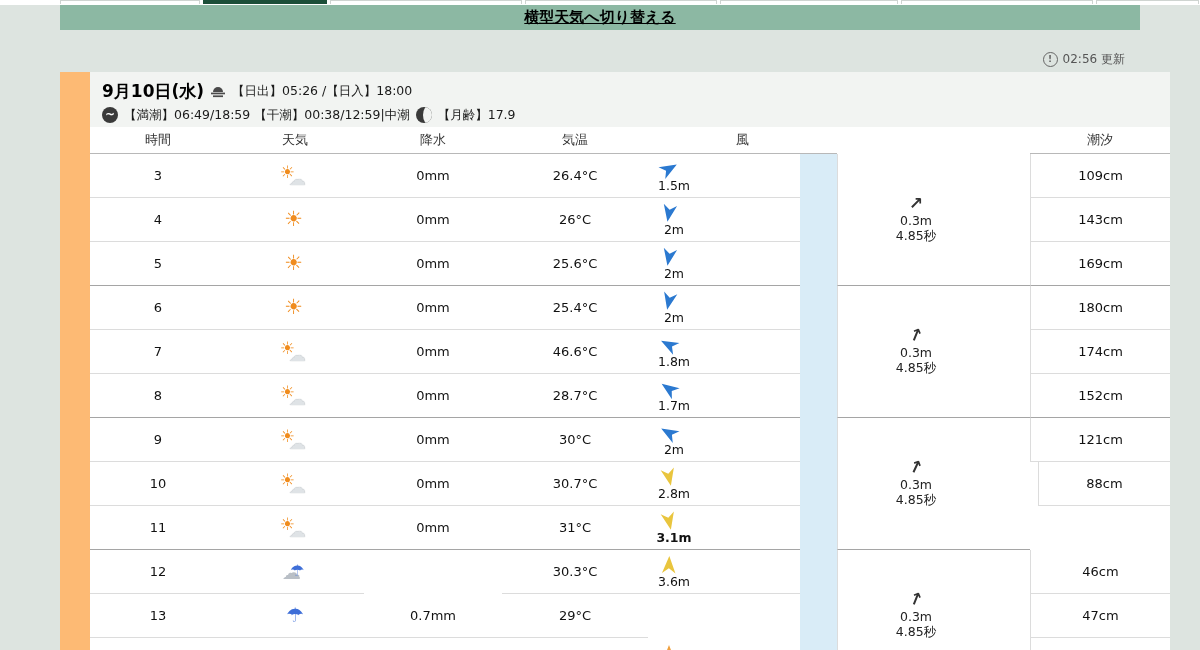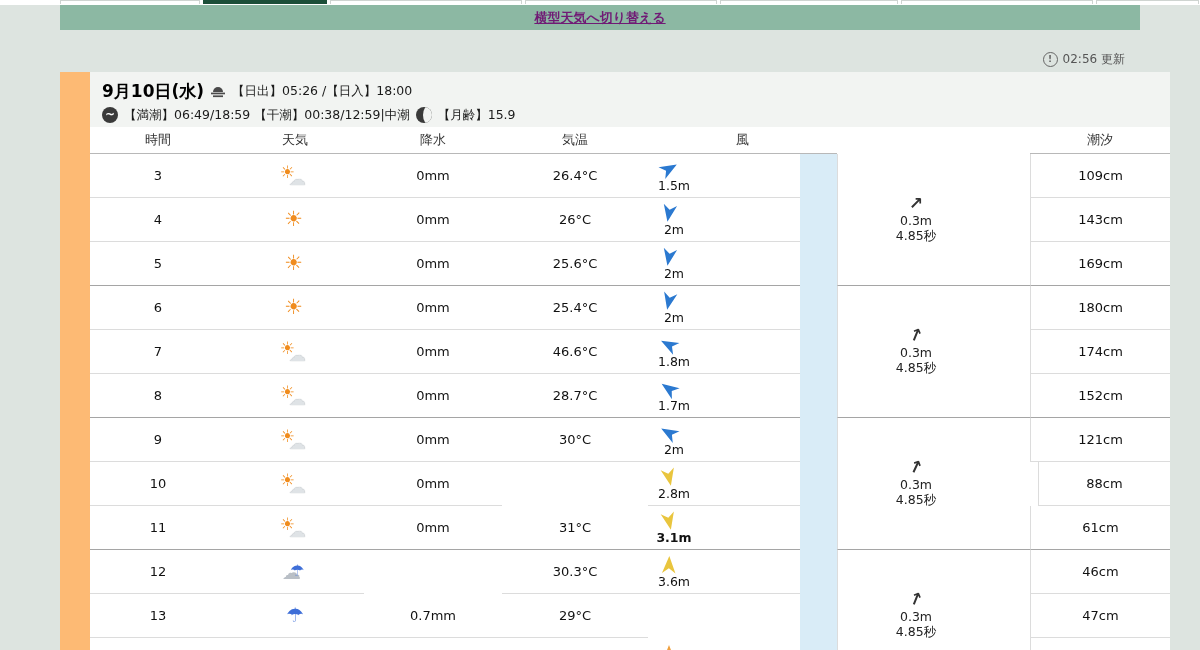--- a/index.html
+++ b/index.html
@@ -8,21 +8,21 @@
     background:#dde4e0;
     font-family:"DejaVu Sans","Liberation Sans",sans-serif;
     color:#111;
   }
   
   .tabstrip{position:absolute;top:0;left:0;width:1200px;height:5px;background:#fff;}
   .tab-stub{position:absolute;top:0;height:4px;background:#fff;border:1px solid #cfd4d1;border-bottom:none;box-sizing:border-box;}
   .tab-stub.active{background:#1c4f39;border-color:#1c4f39;}
   
   .banner{position:absolute;left:60px;top:5px;width:1080px;height:25px;background:#8cb8a3;text-align:center;}
-  .banner a{color:#701a75;font-size:13px;font-weight:600;line-height:25px;text-decoration:underline;cursor:pointer;}
+  .banner a{color:#000000;font-size:15px;font-weight:600;line-height:25px;text-decoration:underline;cursor:pointer;}
   
   .update-row{position:absolute;top:51px;right:75px;display:flex;align-items:center;gap:5px;color:#555;font-size:12px;}
   .info-icon{display:inline-block;width:13px;height:13px;border:1.5px solid #666;border-radius:50%;color:#666;
     font-size:9px;font-weight:bold;line-height:13px;text-align:center;}
   
   .content{position:absolute;left:60px;top:72px;width:1080px;height:578px;background:#fdba74;overflow:hidden;padding-left:30px;}
   .date-panel{height:55px;background:#f2f4f2;box-sizing:border-box;padding:7px 0 0 12px;}
   .d-line{display:flex;align-items:center;gap:6px;height:24px;}
   .date-title{font-size:17px;font-weight:bold;color:#000;}
   .meta{font-size:12.5px;color:#1a1a1a;}
@@ -91,21 +91,21 @@
       <span class="meta">【日出】05:26 /【日入】18:00</span>
     </div>
     <div class="d-line">
       <span class="circ">
           <span class="wave-glyph">~</span>
         </span>
       <span class="meta">【満潮】06:49/18:59 【干潮】00:38/12:59|中潮</span>
       <span class="circ">
           <span class="moon-lum"></span>
         </span>
-      <span class="meta">【月齢】15.9</span>
+      <span class="meta">【月齢】17.9</span>
     </div>
   </div>
 
   <div class="grid" id="grid">
     <div class="h" style="grid-column:1">時間</div>
     <div class="h" style="grid-column:2">天気</div>
     <div class="h" style="grid-column:3">降水</div>
     <div class="h" style="grid-column:4">気温</div>
     <div class="h" style="grid-column:5/7">風</div>
     <div class="h" style="grid-column:8">潮汐</div>
@@ -235,20 +235,21 @@
       </div>
       <div class="c tidecell" style="grid-area: 8 / 8;">121cm</div>
       <div class="c" style="grid-area: 9 / 1;">10</div>
       <div class="c" style="grid-area: 9 / 2;">
         <span class="wicon">
           <i class="sun sm">☀</i>
           <i class="cl">☁</i>
         </span>
       </div>
       <div class="c" style="grid-area: 9 / 3;">0mm</div>
+      <div class="c" style="grid-area: 9 / 4;">30.7°C</div>
       <div class="c windcell" style="grid-area: 9 / 5;">
         <div class="windwrap">
           <svg width="18" height="20" viewBox="0 0 24 26" style="transform: rotate(168deg);">
             <path d="M12 1 L21 24 L12 17.5 L3 24 Z" fill="#e9c53e"></path>
           </svg>
           <div class="wlabel">2.8m</div>
         </div>
       </div>
       <div class="c tidecell" style="grid-area: 9 / 8; margin-left: 8px;">88cm</div>
       <div class="c group" style="grid-area: 10 / 1;">11</div>
@@ -261,21 +262,20 @@
       <div class="c group" style="grid-area: 10 / 3;">0mm</div>
       <div class="c group" style="grid-area: 10 / 4;">31°C</div>
       <div class="c windcell group" style="grid-area: 10 / 5; font-weight: bold;">
         <div class="windwrap">
           <svg width="18" height="20" viewBox="0 0 24 26" style="transform: rotate(168deg);">
             <path d="M12 1 L21 24 L12 17.5 L3 24 Z" fill="#e9c53e"></path>
           </svg>
           <div class="wlabel">3.1m</div>
         </div>
       </div>
-      <div class="c tidecell group" style="grid-area: 10 / 8;">61cm</div>
       <div class="c" style="grid-area: 11 / 1;">12</div>
       <div class="c" style="grid-area: 11 / 2;">
         <span class="wicon">
           <i class="cl2">☁</i>
           <i class="um sm2">☂</i>
         </span>
       </div>
       <div class="c" style="grid-area: 11 / 4;">30.3°C</div>
       <div class="c windcell" style="grid-area: 11 / 5;">
         <div class="windwrap">

